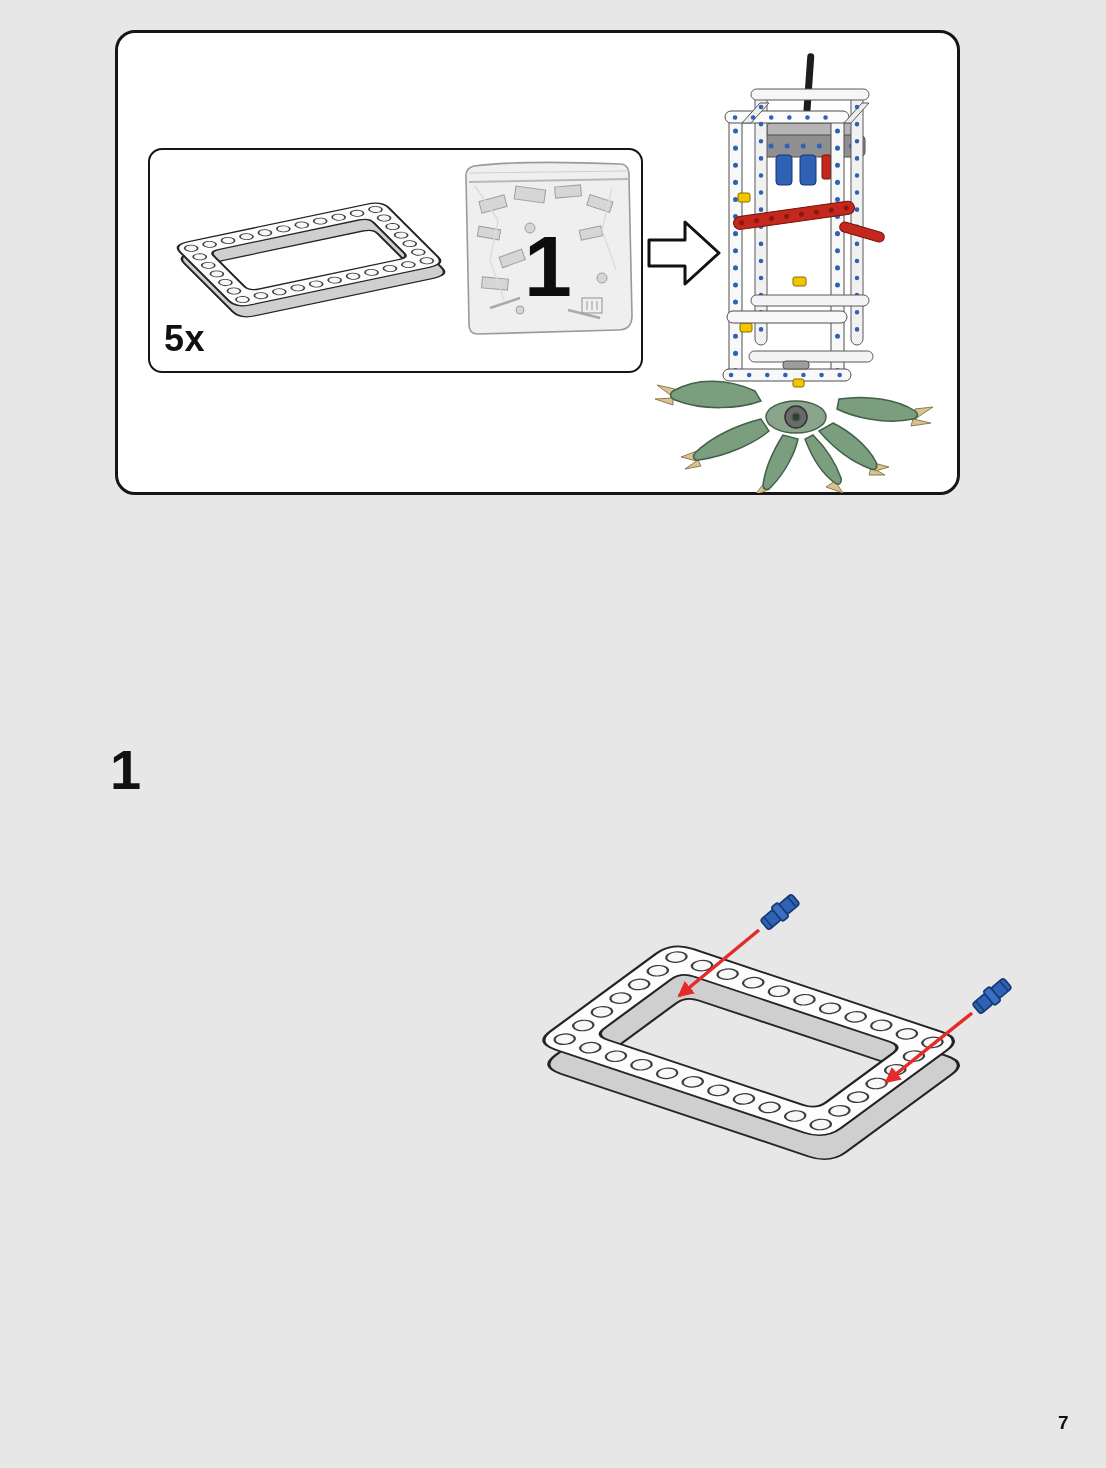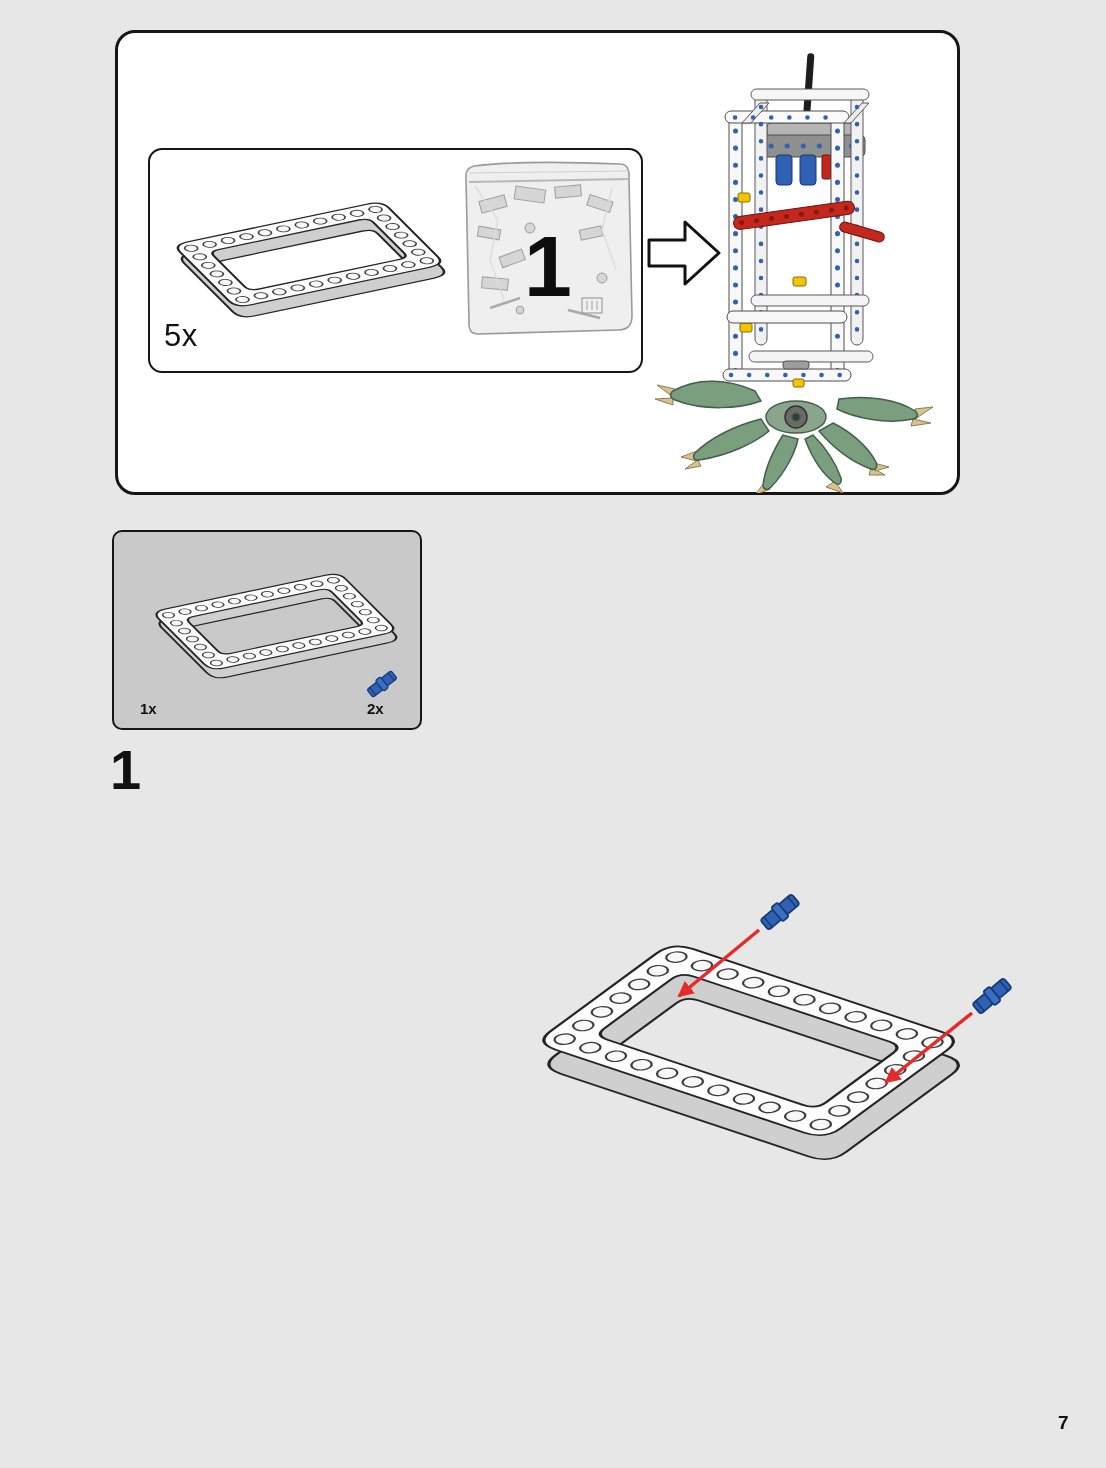--- a/index.html
+++ b/index.html
@@ -6,21 +6,21 @@
   html,body{background:#e7e7e7}
   body{font-family:"Liberation Sans",sans-serif;color:#111}
   .page{position:relative;width:1106px;height:1468px;background:#e7e7e7;overflow:hidden}
   .abs{position:absolute}
 
   .overview-panel{left:115px;top:30px;width:845px;height:465px;background:#fff;
     border:3px solid #161616;border-radius:20px}
   .new-parts-box{left:30px;top:115px;width:495px;height:225px;background:#fff;
     border:2.5px solid #161616;border-radius:14px}
 
-  .count-label-lg{font-size:31px;font-weight:400;letter-spacing:.5px}
+  .count-label-lg{font-size:36px;font-weight:700;letter-spacing:.5px}
   .count-label-sm{font-size:15px;font-weight:700}
 
   .callout-box{left:112px;top:530px;width:310px;height:200px;background:#c9c9c9;
     border:2.5px solid #161616;border-radius:10px}
 
   .step-number{left:110px;top:742px;font-size:56px;font-weight:700;line-height:1}
   .page-number{left:1058px;top:1412px;font-size:19px;font-weight:700}
 
   .bag-number-text{font-family:"Liberation Sans",sans-serif;font-weight:700;font-size:86px;fill:#0d0d0d}
   svg{display:block}
@@ -195,38 +195,20 @@
         <path d="M176,388 C188,402 206,418 228,426 C233,428 235,424 233,419 C224,402 206,388 190,380 Z"></path>
         <path d="M140,392 C130,408 122,426 120,442 C120,447 125,448 128,444 C142,430 152,410 155,396 Z"></path>
         <path d="M162,396 C168,412 178,430 192,440 C196,443 199,440 198,435 C192,418 180,402 170,392 Z"></path>
         <ellipse cx="153" cy="374" rx="30" ry="16" fill="#8aa58c"></ellipse>
         <circle cx="153" cy="374" r="11" fill="#6a6a6a" stroke="#333333"></circle>
         <circle cx="153" cy="374" r="4" fill="#3a3a3a"></circle>
       </g>
     </svg>
   </div>
 
-  <div class="abs callout-box">
-    <svg class="abs" style="left:0;top:0" width="310" height="200" viewBox="0 0 310 200">
-      <g>
-        <g transform="translate(3,9)">
-          <g transform="matrix(0.85,-0.18,0.42,0.42,38,80)">
-            <use href="#frame-ring" fill="#cfcfcf" stroke="#242424" stroke-width="2.4"></use>
-          </g>
-        </g>
-        <g transform="matrix(0.85,-0.18,0.42,0.42,38,80)">
-          <use href="#frame-ring" fill="#fdfdfd" stroke="#242424" stroke-width="2.4"></use>
-          <use href="#frame-holes" fill="#f8f8f8" stroke="#3c3c3c" stroke-width="1.6"></use>
-        </g>
-      </g>
-      <use href="#technic-pin" transform="translate(268,152) rotate(-38) scale(0.9)"></use>
-    </svg>
-    <div class="abs count-label-sm" style="left:26px;top:168px">1x</div>
-    <div class="abs count-label-sm" style="left:253px;top:168px">2x</div>
-  </div>
 
   <div class="abs step-number">1</div>
 
   <svg class="abs" style="left:500px;top:860px" width="560" height="380" viewBox="0 0 560 380">
     <defs>
       <marker id="arrowhead" markerUnits="userSpaceOnUse" markerWidth="20" markerHeight="18" refX="14" refY="8" orient="auto">
         <path d="M0,0 L16,8 L0,16 Z" fill="#e62a2a"></path>
       </marker>
     </defs>
     <g>

